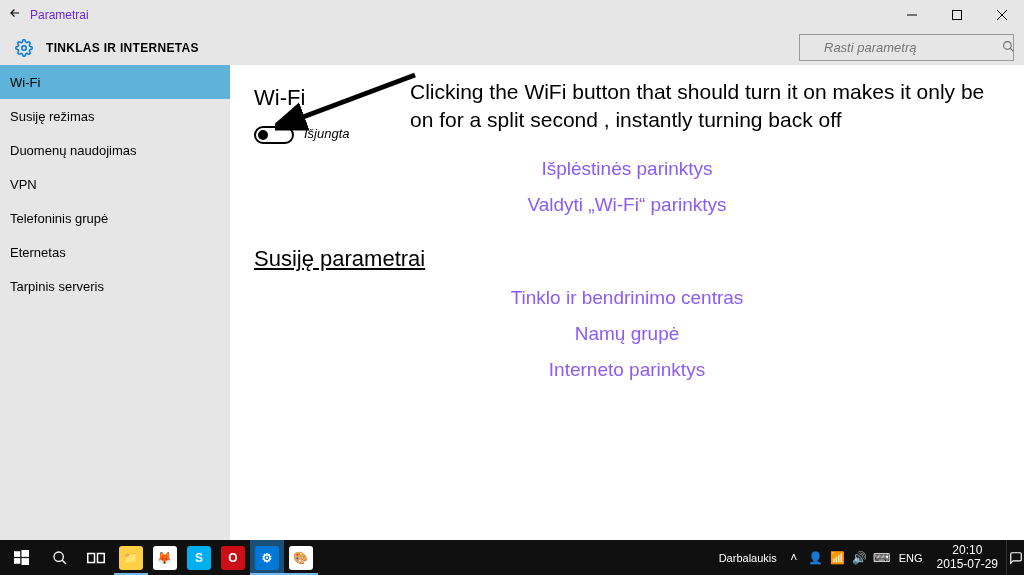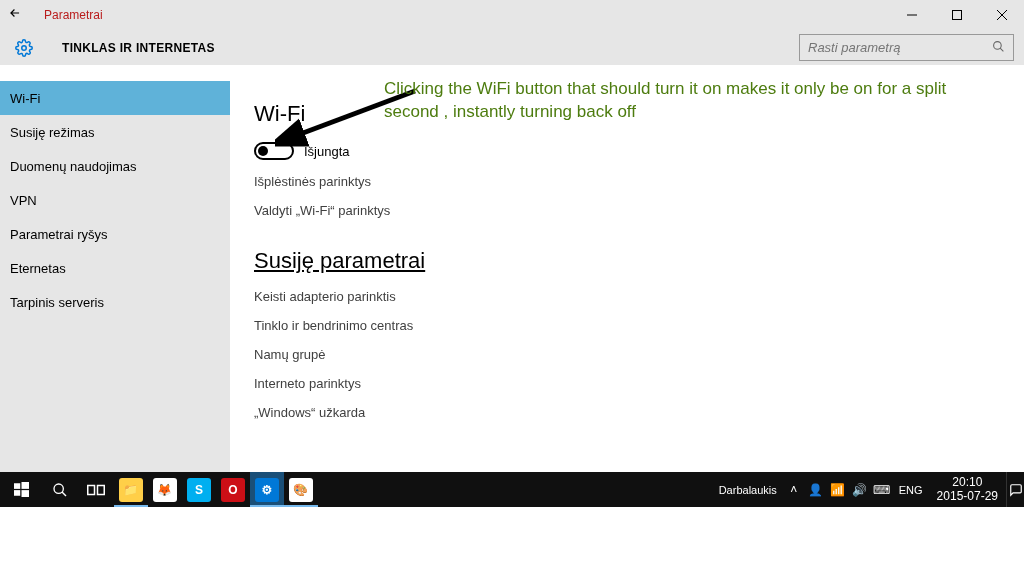--- a/index.html
+++ b/index.html
@@ -1,51 +1,51 @@
 <!DOCTYPE html>
 <html><head>
 <meta charset="utf-8">
 <style>
   * { margin: 0; padding: 0; box-sizing: border-box; font-family: "Segoe UI", Arial, sans-serif; }
   html, body { width: 1024px; height: 575px; overflow: hidden; background: #fff; }
 
   
   .titlebar { height: 30px; background: #e6e6e6; display: flex; align-items: center; }
   .titlebar .back { width: 30px; text-align: center; font-size: 16px; line-height: 30px; }
-  .titlebar .title { font-size: 12px; margin-left: 14px; color: #b91c1c; }
+  .titlebar .title { font-size: 12px; margin-left: 0; color: #6d28d9; }
   .titlebar .spacer { flex: 1; }
   .titlebar .winbtn { width: 45px; height: 30px; display: flex; align-items: center; justify-content: center; font-size: 12px; }
 
   
   .header { height: 35px; background: #e6e6e6; display: flex; align-items: center; padding-right: 10px; }
   .header .gear { width: 20px; height: 20px; margin-left: 14px; color: #0078d7; display: flex; align-items: center; justify-content: center; }
-  .header .heading { margin-left: 28px; font-size: 12px; font-weight: 600; letter-spacing: 0.3px; }
+  .header .heading { margin-left: 12px; font-size: 12px; font-weight: 600; letter-spacing: 0.3px; }
   .header .spacer { flex: 1; }
-  .header .search { width: 215px; height: 27px; border: 1px solid #999; display: flex; align-items: center; padding: 0 8px; background: #e6e6e6; }
+  .header .search { width: 215px; height: 27px; border: 1px solid #999; display: flex; align-items: center; padding: 0 24px; background: #e6e6e6; }
   .header .search input { flex: 1; border: none; outline: none; background: transparent; font-size: 13px; color: #666; font-style: italic; }
   .header .search .mag { color: #666; font-size: 13px; }
 
   
-  .body { display: flex; height: 391px; margin-top: 16px; }
+  .body { display: flex; height: 475px; }
   .sidebar { width: 230px; background: #e6e6e6; padding-top: 0; }
   .sidebar .item { height: 34px; display: flex; align-items: center; padding-left: 10px; font-size: 13px; color: #000; }
   .sidebar .item.active { background: #5fb2d9; color: #000; }
 
   .content { flex: 1; background: #fff; padding: 20px 24px; position: relative; overflow: hidden; }
   .content h2 { font-size: 22px; font-weight: 400; margin-bottom: 15px; }
-  .toggle-row { display: flex; align-items: center; margin-bottom: 14px; }
+  .toggle-row { display: flex; align-items: flex-start; margin-bottom: 14px; font-style: italic; }
   .toggle { width: 40px; height: 18px; border: 2px solid #000; border-radius: 10px; position: relative; background: #fff; }
   .toggle .knob { width: 10px; height: 10px; background: #000; border-radius: 50%; position: absolute; left: 2px; top: 2px; }
   .toggle-label { margin-left: 10px; font-size: 13px; }
-  .link { color: #404040; font-size: 13px; margin-bottom: 14px; display: block; }
+  .link { color: #8b5cf6; font-size: 19px; margin-bottom: 14px; display: block; text-align: center; }
   .section-title { font-size: 20px; font-weight: 400; margin-top: 30px; margin-bottom: 16px; text-decoration: underline; }
 
   
   .annotation { position: absolute; top: 0; left: 45px; pointer-events: none; }
-  .annotation-text { position: absolute; top: 78px; left: 384px; width: 580px; font-size: 17px; color: #4d7c0f; line-height: 1.35; }
+  .annotation-text { position: absolute; top: 78px; left: 410px; width: 580px; font-size: 21px; color: #000000; line-height: 1.35; }
 
   
   .taskbar { height: 35px; background: #101010; display: flex; align-items: center; color: #fff; position: relative; }
   .taskbar .tbtn { width: 42px; height: 35px; display: flex; align-items: center; justify-content: center; font-size: 15px; }
   .taskbar .tbtn.wide { width: 36px; }
   .taskbar .app { width: 34px; height: 35px; display: flex; align-items: center; justify-content: center; }
   .taskbar .app .tile { width: 24px; height: 24px; border-radius: 3px; display: flex; align-items: center; justify-content: center; font-size: 12px; font-weight: bold; }
   .taskbar .underline { box-shadow: inset 0 -2px 0 #76b9ed; }
   .taskbar .spacer { flex: 1; }
   .taskbar .tray { display: flex; align-items: center; height: 35px; }
@@ -113,21 +113,21 @@
     <div class="item">
         <span>Susiję režimas</span>
       </div>
     <div class="item">
         <span>Duomenų naudojimas</span>
       </div>
     <div class="item">
         <span>VPN</span>
       </div>
     <div class="item">
-        <span>Parametrai ryšys</span>
+        <span>Telefoninis grupė</span>
       </div>
     <div class="item">
         <span>Eternetas</span>
       </div>
     <div class="item">
         <span>Tarpinis serveris</span>
       </div>
   </div>
 
   <div class="content">
@@ -135,25 +135,23 @@
     <div class="toggle-row">
       <div class="toggle">
           <div class="knob"></div>
         </div>
       <span class="toggle-label">Išjungta</span>
     </div>
     <a class="link">Išplėstinės parinktys</a>
     <a class="link">Valdyti „Wi-Fi“ parinktys</a>
 
     <h2 class="section-title">Susiję parametrai</h2>
-    <a class="link">Keisti adapterio parinktis</a>
     <a class="link">Tinklo ir bendrinimo centras</a>
     <a class="link">Namų grupė</a>
     <a class="link">Interneto parinktys</a>
-    <a class="link">„Windows“ užkarda</a>
 
     <svg class="annotation" width="160" height="70">
       <defs>
           <marker id="ah" markerWidth="10" markerHeight="10" refX="2" refY="3" orient="auto">
             <path d="M0,0 L0,6 L8,3 z" fill="#000"></path>
           </marker>
         </defs>
       <line x1="140" y1="10" x2="20" y2="55" stroke="#000" stroke-width="5" marker-end="url(#ah)"></line>
     </svg>
   </div>

